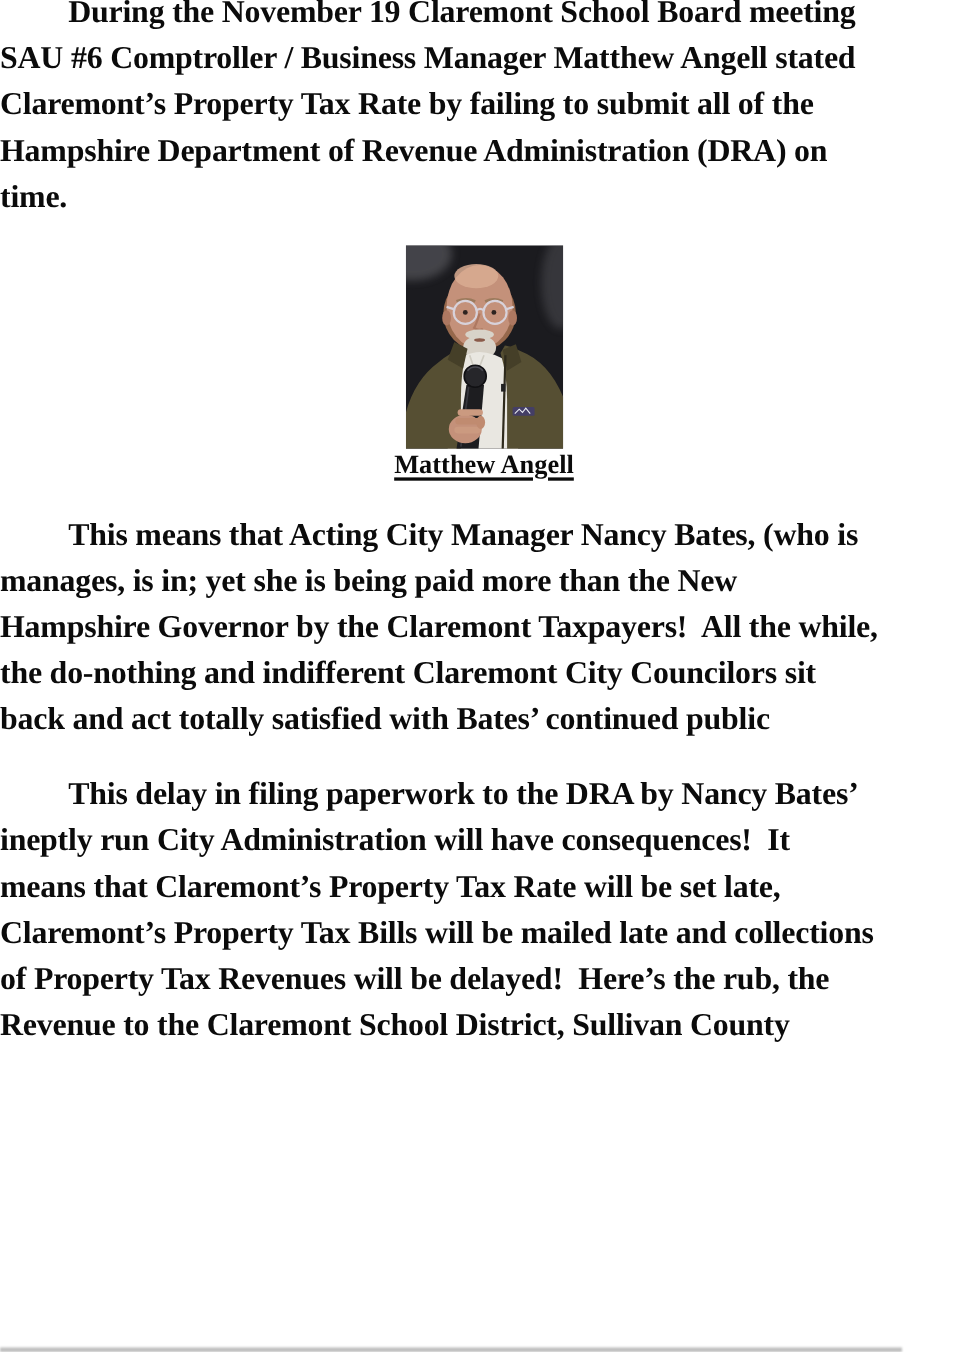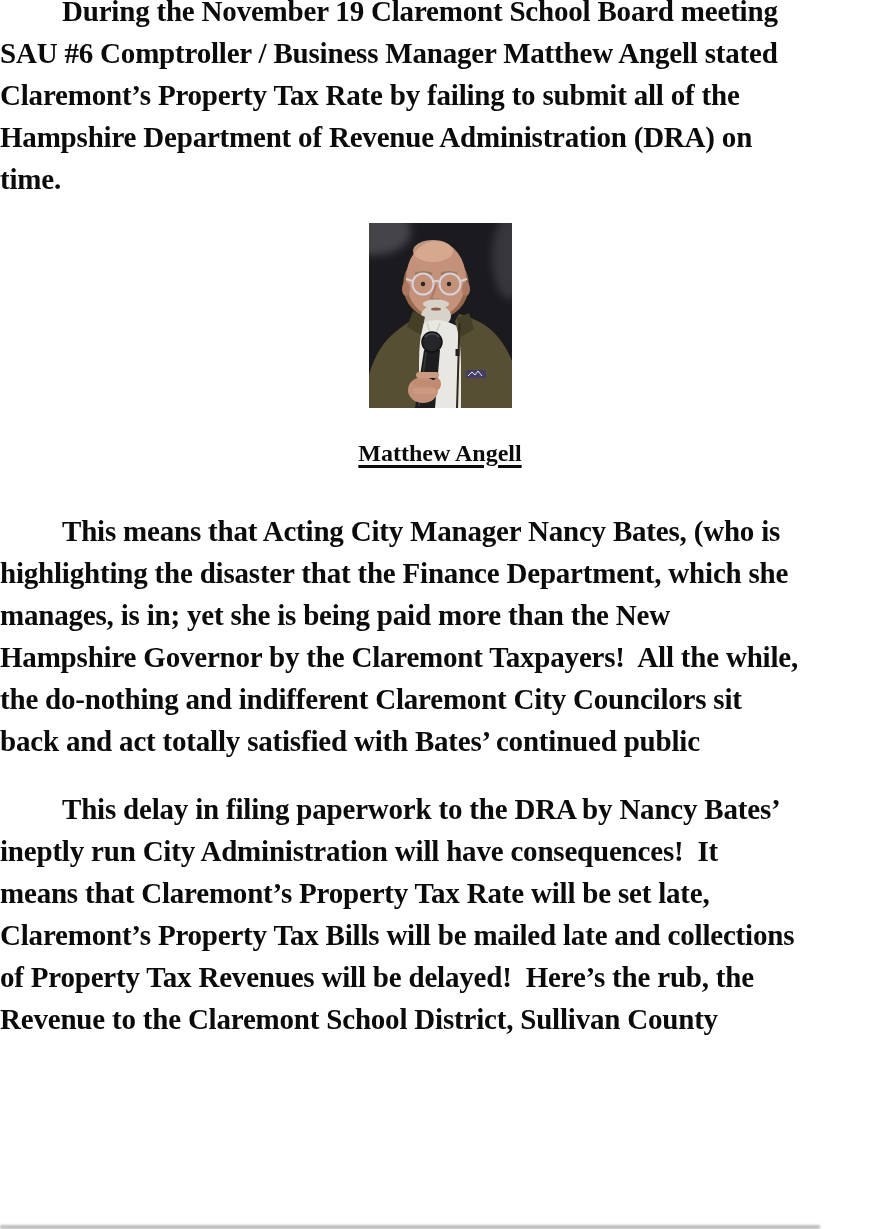--- a/index.html
+++ b/index.html
@@ -18,30 +18,29 @@
   .para {
     font-weight: bold;
     font-size: 29px;
     line-height: 42px;
     color: #0b0b0b;
     letter-spacing: -0.2px;
   }
   .para .line { white-space: pre; }
   .para .line:first-child { padding-left: 62px; }
   .para-1 { margin-top: -10px; }
-  .para-2 { margin-top: 42px; }
+  .para-2 { margin-top: 27px; }
   .para-3 { margin-top: 26px; }
   figure.photo-figure {
     margin: 23px 0 0 0;
     text-align: center;
     line-height: 0;
   }
   .photo-frame { display: inline-block; }
   .caption {
-    margin-top: 30px;
     text-align: center;
     font-weight: bold;
     font-size: 24px;
     line-height: 30px;
     color: #0b0b0b;
     text-decoration: underline;
     text-decoration-thickness: 2.5px;
     text-underline-offset: 4px;
   }
   .cutoff-strip {
@@ -137,21 +136,20 @@
           <ellipse cx="68" cy="161" rx="4" ry="6" fill="#c08b70"></ellipse>
         </g>
       </svg>
     </span>
   </figure>
 
   <div class="caption">Matthew Angell</div>
 
   <div class="para para-2">
       <div class="line">This means that Acting City Manager Nancy Bates, (who is</div>
-      <div class="line">highlighting the disaster that the Finance Department, which she</div>
       <div class="line">manages, is in; yet she is being paid more than the New</div>
       <div class="line">Hampshire Governor by the Claremont Taxpayers!  All the while,</div>
       <div class="line">the do-nothing and indifferent Claremont City Councilors sit</div>
       <div class="line">back and act totally satisfied with Bates’ continued public</div>
     </div>
 
   <div class="para para-3">
       <div class="line">This delay in filing paperwork to the DRA by Nancy Bates’</div>
       <div class="line">ineptly run City Administration will have consequences!  It</div>
       <div class="line">means that Claremont’s Property Tax Rate will be set late,</div>

